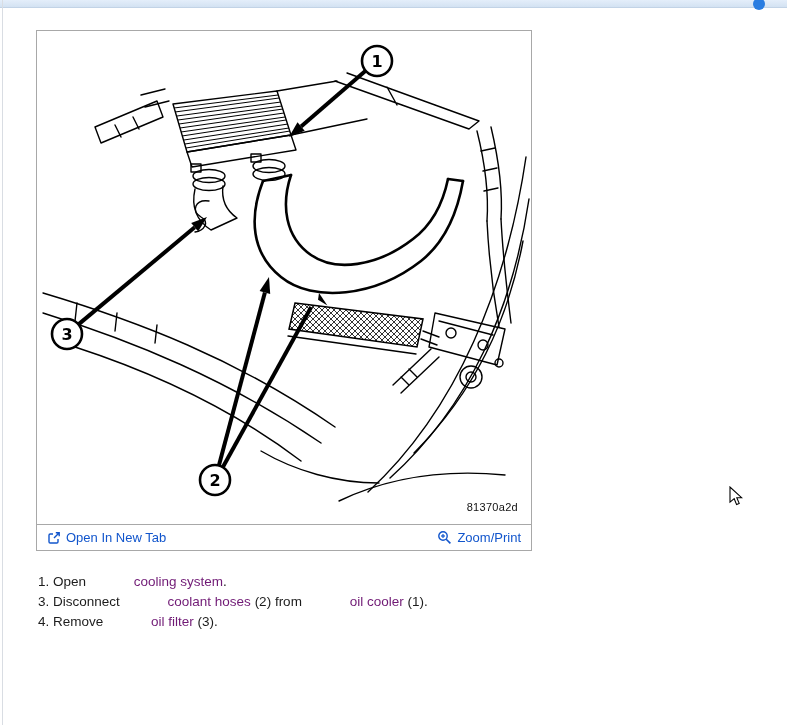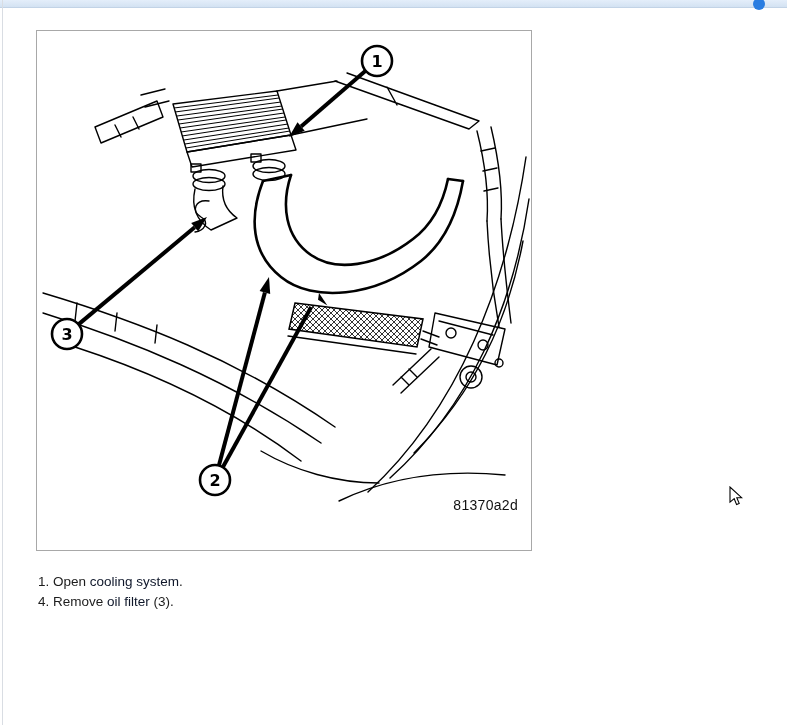--- a/index.html
+++ b/index.html
@@ -10,33 +10,33 @@
   .topbar { position:absolute; top:0; left:0; width:787px; height:8px;
             background:linear-gradient(#e4eefa,#d3e2f2); border-bottom:1px solid #c2d3e6; }
   .topbar-icon { position:absolute; top:-2px; right:22px; width:12px; height:12px;
                  border-radius:50%; background:#2a7de1; }
   .left-rule { position:absolute; left:2px; top:0; width:1px; height:725px; background:#d9dde3; }
 
   .figure-panel { position:absolute; left:36px; top:30px; width:496px; height:521px;
                   border:1px solid #a8a8a8; background:#ffffff; }
   .figure-image { position:relative; width:494px; height:493px; }
   .figure-image svg.drawing { display:block; width:494px; height:493px; }
-  .figure-code { position:absolute; right:13px; bottom:11px; font-size:14px; color:#111;
+  .figure-code { position:absolute; right:13px; bottom:11px; font-size:11px; color:#111;
                  letter-spacing:0.3px; }
 
   .figure-footer { height:26px; border-top:1px solid #a8a8a8; display:flex;
                    justify-content:space-between; align-items:center; padding:0 10px; }
   .fig-link { display:inline-flex; align-items:center; gap:5px; color:#1155cc;
               font-size:13px; text-decoration:none; cursor:pointer; }
   .fig-link svg { display:block; }
 
   .instructions { position:absolute; left:38px; top:572px; font-size:13.5px; color:#1c1c1c; }
   .instr-row { line-height:20px; white-space:pre-wrap; }
   .instr-num { color:#1c1c1c; }
-  .inline-link { color:#0f172a; text-decoration:none; cursor:pointer; }
+  .inline-link { color:#701a75; text-decoration:none; cursor:pointer;margin-left:44px; }
 
   .cursor { position:absolute; left:729px; top:486px; width:16px; height:22px; }
 
   
   .ink { stroke:#000; fill:none; stroke-width:1.4; stroke-linecap:round; stroke-linejoin:round; }
   .ink-bold { stroke:#000; fill:none; stroke-width:2.6; stroke-linecap:round; stroke-linejoin:round; }
   .callout-circle { fill:#fff; stroke:#000; stroke-width:2.6; }
   .callout-num { font-family:"DejaVu Sans","Liberation Sans",sans-serif; font-size:16px;
                  font-weight:bold; fill:#000; text-anchor:middle; }
   .arrow-line { stroke:#000; stroke-width:4; stroke-linecap:butt; }
@@ -166,24 +166,43 @@
         </g>
         <g>
           <circle class="callout-circle" cx="178" cy="449" r="15"></circle>
           <text class="callout-num" x="178" y="454.5">2</text>
         </g>
       </svg>
 
       <div class="figure-code">81370a2d</div>
     </div>
 
+    <div class="figure-footer">
+      <a class="fig-link">
+        <svg width="14" height="14" viewBox="0 0 14 14">
+          <path d="M6,3 H3.2 C2.5,3 2,3.5 2,4.2 V10.8 C2,11.5 2.5,12 3.2,12 H9.8 C10.5,12 11,11.5 11,10.8 V8" fill="none" stroke="#1155cc" stroke-width="1.4"></path>
+          <path d="M7,7 L12.2,1.8 M8.8,1.8 H12.2 V5.2" fill="none" stroke="#1155cc" stroke-width="1.4"></path>
+        </svg>
+        <span>Open In New Tab</span>
+      </a>
+      <a class="fig-link">
+        <svg width="15" height="15" viewBox="0 0 15 15">
+          <circle cx="6" cy="6" r="4.2" fill="none" stroke="#1155cc" stroke-width="1.4"></circle>
+          <line x1="9.2" y1="9.2" x2="13.4" y2="13.4" stroke="#1155cc" stroke-width="1.6"></line>
+          <line x1="4" y1="6" x2="8" y2="6" stroke="#1155cc" stroke-width="1.2"></line>
+          <line x1="6" y1="4" x2="6" y2="8" stroke="#1155cc" stroke-width="1.2"></line>
+        </svg>
+        <span>Zoom/Print</span>
+      </a>
+    </div>
   </div>
 
   <div class="instructions">
       <div class="instr-row"><span class="instr-num">1. </span><span>Open </span><a class="inline-link">cooling system</a><span>.</span></div>
+      <div class="instr-row"><span class="instr-num">3. </span><span>Disconnect </span><a class="inline-link">coolant hoses</a><span> (2) from </span><a class="inline-link">oil cooler</a><span> (1).</span></div>
       <div class="instr-row"><span class="instr-num">4. </span><span>Remove </span><a class="inline-link">oil filter</a><span> (3).</span></div>
     </div>
 
   <svg class="cursor" viewBox="0 0 16 22">
     <path d="M1,1 L1,16.2 L5.2,12.7 L7.6,18.6 L10.2,17.4 L7.8,11.7 L12.6,11.7 Z" fill="#ffffff" stroke="#000000" stroke-width="1.1"></path>
   </svg>
 
 </div>
 
 </body></html>

